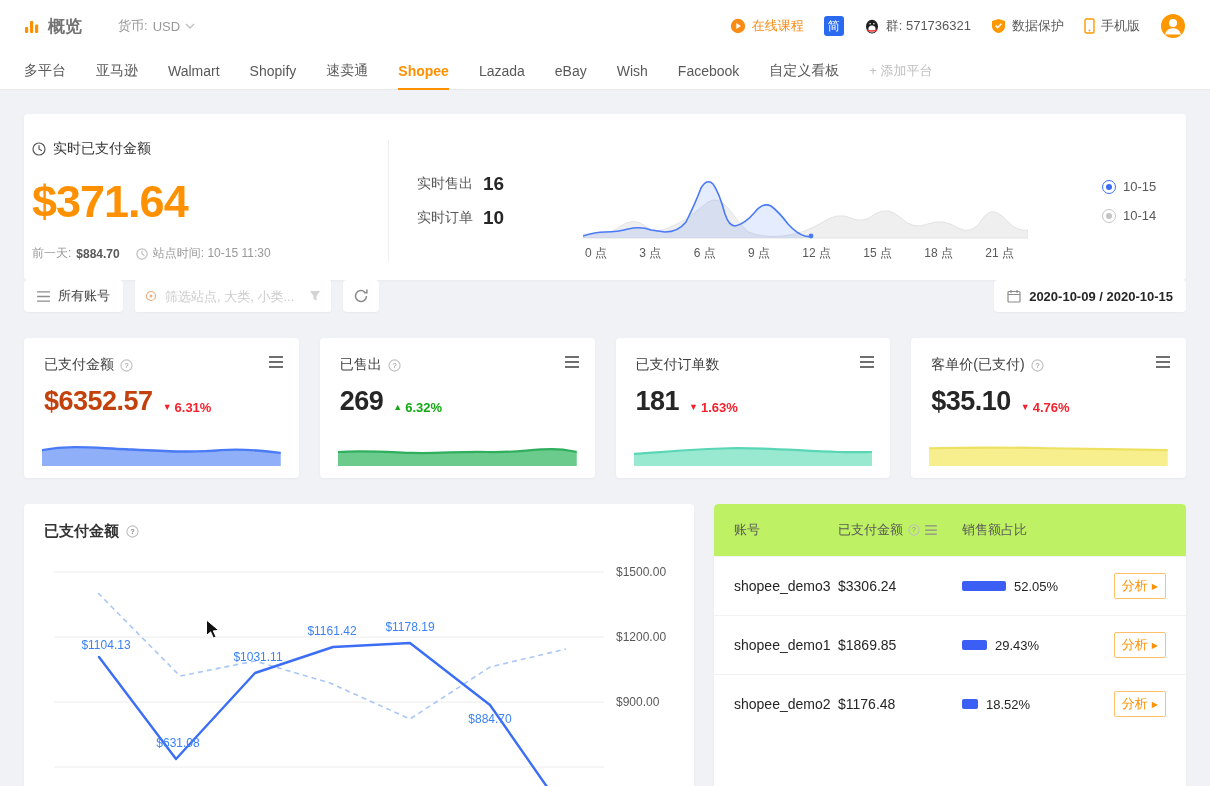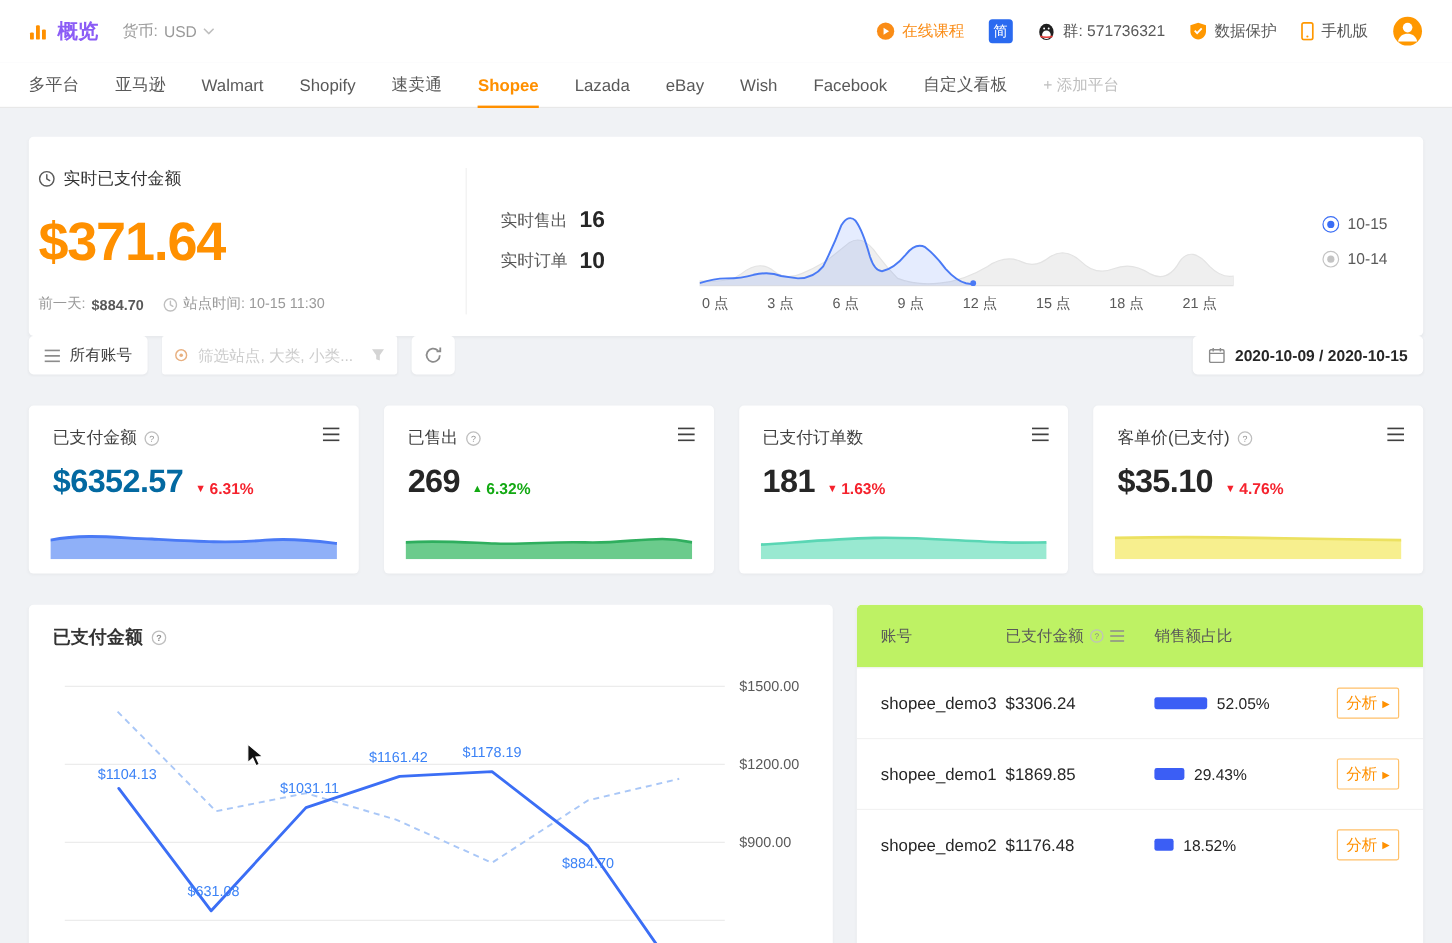--- a/index.html
+++ b/index.html
@@ -3,21 +3,21 @@
 <meta charset="utf-8">
 <style>
   *{box-sizing:border-box;margin:0;padding:0}
   html,body{width:1210px;height:786px;overflow:hidden}
   body{background:#f0f2f5;font-family:"Liberation Sans","DejaVu Sans",sans-serif;color:#333;position:relative;font-size:13px}
   svg text{font-family:inherit}
 
   
   .topbar{height:52px;background:#fff;display:flex;align-items:center;justify-content:space-between;padding:0 24px}
   .tb-left{display:flex;align-items:center}
-  .tb-title{font-size:17px;font-weight:bold;color:#8b5cf6;margin:0 20px 0 8px}
+  .tb-title{font-size:17px;font-weight:bold;color:#737373;margin:0 36px 0 8px}
   .currency{display:flex;align-items:center;gap:5px;color:#999;font-size:13px;cursor:pointer}
   .tb-right{display:flex;align-items:center;gap:20px;font-size:13px;color:#595959}
   .tb-item{display:flex;align-items:center;gap:6px;cursor:pointer;white-space:nowrap}
   .course{color:#fa8c16}
   .lang-badge{width:20px;height:20px;background:#2a6af0;color:#fff;border-radius:3px;display:flex;align-items:center;justify-content:center;font-size:12px;cursor:pointer}
 
   
   .tabs{background:#fff;height:38px;display:flex;align-items:stretch;gap:30px;padding:0 24px;border-bottom:1px solid #e8e8e8;font-size:14px;color:#595959}
   .tab{display:flex;align-items:center;cursor:pointer;position:relative;white-space:nowrap}
   .tab.active{color:#ff9000;font-weight:bold}
@@ -60,21 +60,21 @@
   .spacer{flex:1}
   .date-btn b{font-weight:bold;color:#262626}
 
   
   .stats-row{margin-top:26px;display:flex;gap:21px}
   .stat-card{flex:1;height:140px;padding:18px 20px;position:relative}
   .sc-head{display:flex;align-items:center;gap:6px;font-size:14px;color:#404040}
   .sc-menu{position:absolute;top:18px;right:16px;cursor:pointer;line-height:0}
   .sc-value-row{margin-top:12px;display:flex;align-items:baseline;gap:10px}
   .sc-value{font-size:27px;font-weight:bold;color:#262626;letter-spacing:-.5px}
-  .sc-value.gold{color:#0369a1}
+  .sc-value.gold{color:#c2410c}
   .sc-delta{font-size:13px;font-weight:bold;display:flex;align-items:center;gap:3px}
   .sc-delta i{font-style:normal;font-size:9px}
   .sc-delta.down{color:#f5222d}
   .sc-delta.up{color:#12a912}
   .spark{position:absolute;left:18px;right:18px;bottom:12px;height:28px}
   .spark svg{width:100%;height:100%;display:block}
 
   
   .bottom-row{margin-top:26px;display:flex;gap:20px;align-items:flex-start}
   .chart-card{width:670px;height:330px;padding-top:18px;overflow:hidden}

